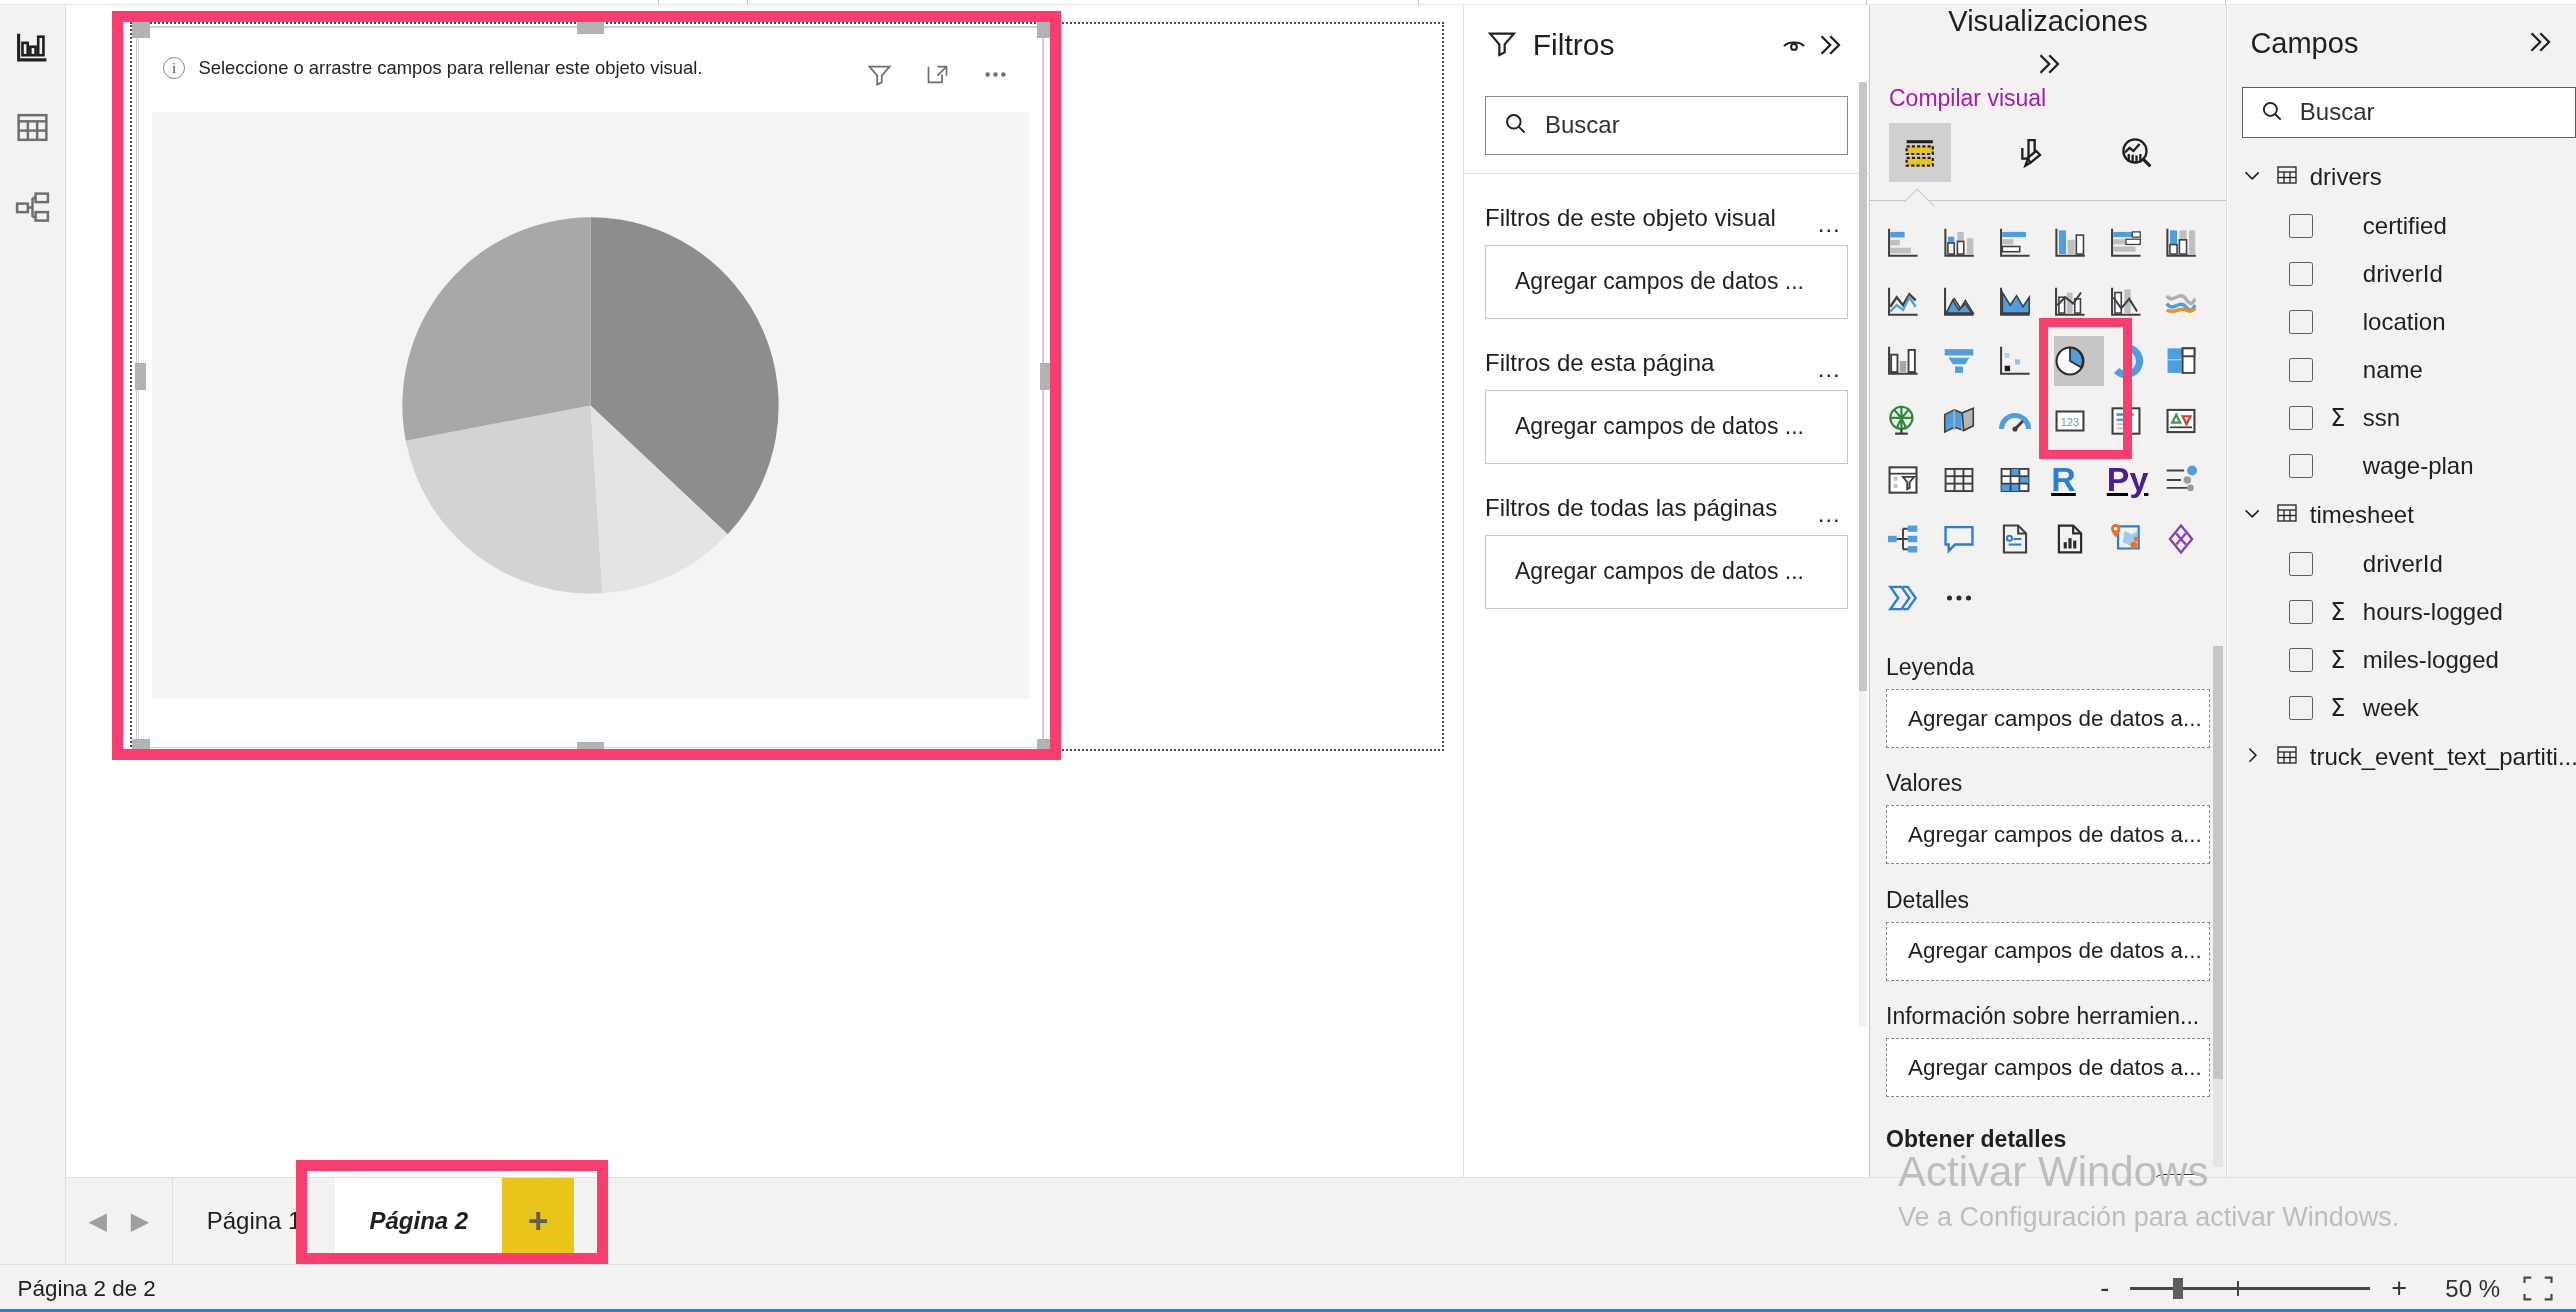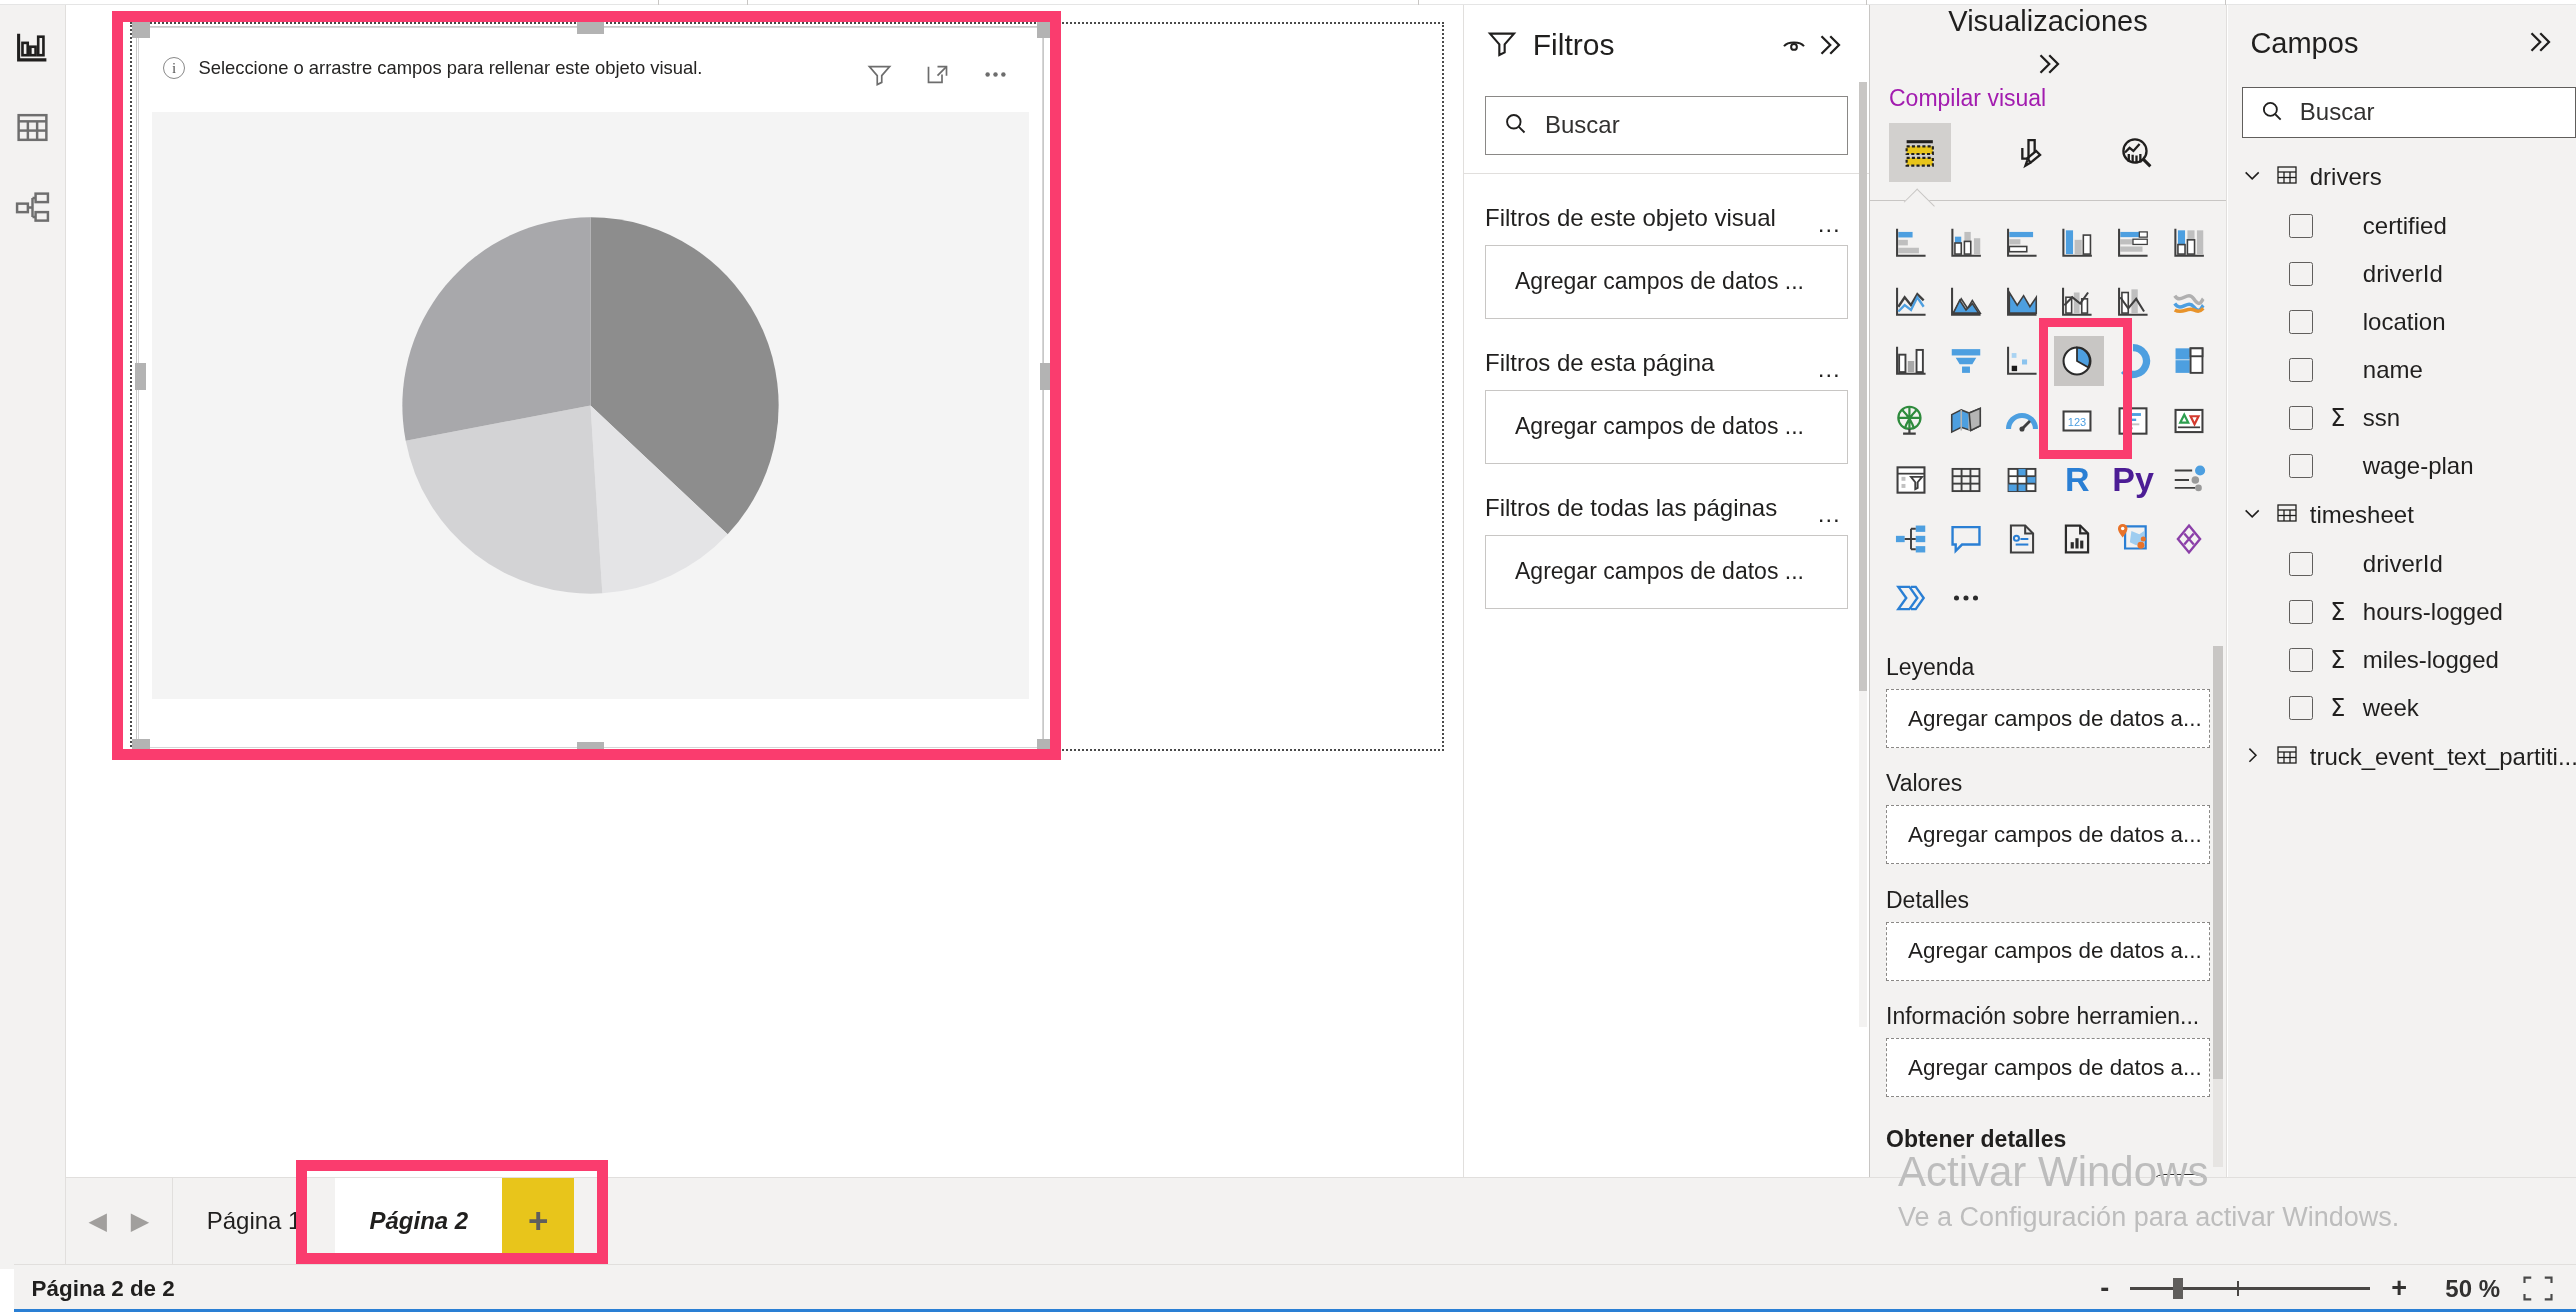--- a/index.html
+++ b/index.html
@@ -129,21 +129,21 @@
   #viz-tab-caret:before {
     content: ""; position: absolute; left: 34px; bottom: -0.8px;
     width: 24px; height: 17.6px; background: #f3f2f1;
     border-left: 0.8px solid #c8c6c4; border-top: 0.8px solid #c8c6c4;
     transform: skewX(0) rotate(45deg); transform-origin: bottom left;
   }
   #viz-grid {
     display: grid; grid-template-columns: repeat(6, 1fr);
     gap: 11.2px 3.2px; padding: 17.6px 11.2px 9.6px 14.4px;
   }
-  .viz-icon { height: 48px; display: flex; align-items: center; justify-content: center; position: relative; }
+  .viz-icon { height: 48px; display: flex; align-items: center; justify-content: flex-start; position: relative; text-decoration: underline; }
   .viz-icon.selected svg { }
   .viz-icon.selected:before {
     content: ""; position: absolute; left: 2.4px; top: -1.6px; width: 50px; height: 50px;
     background: #c8c6c4; z-index: 0;
   }
   .viz-icon svg, .viz-icon span { position: relative; z-index: 1; }
   #viz-pie-annotation {
     position: absolute; left: 2039px; top: 318px; width: 93px; height: 141px;
     border: 9.6px solid #fa3c6e; z-index: 9; pointer-events: none;
   }
@@ -207,23 +207,23 @@
     width: 72px; background: #e8c51b; display: flex; align-items: center; justify-content: center;
     font-size: 35px; color: #605e5c; font-weight: bold;
   }
   #tab-annotation {
     position: absolute; left: 296px; bottom: 48px; width: 312px; height: 104px;
     border: 11.2px solid #fa3c6e; z-index: 8; pointer-events: none;
   }
 
   
   #statusbar {
-    position: absolute; left: 14px; right: 0; bottom: 0; height: 48px;
+    position: absolute; left: 0; right: 0; bottom: 0; height: 48px;
     background: #f3f2f1; border-top: 0.8px solid #e1dfdd;
-    display: flex; align-items: center; padding: 0 17.6px; font-weight: bold;
+    display: flex; align-items: center; padding: 0 17.6px;
   }
   #status-text { font-size: 22.4px; color: #201f1e; }
   #zoom-controls { position: absolute; right: 21px; display: flex; align-items: center; gap: 21px; }
   #zoom-minus, #zoom-plus { font-size: 27px; color: #323130; line-height: 22.4px; }
   #zoom-slider { position: relative; width: 240px; height: 22.4px; display: flex; align-items: center; }
   #zoom-track { width: 100%; height: 3.2px; background: #484644; }
   #zoom-thumb { position: absolute; left: 43px; top: 0.8px; width: 9.6px; height: 21px; background: #605e5c; }
   #zoom-tick { position: absolute; left: 107px; top: 4px; width: 1.6px; height: 14.4px; background: #484644; }
   #zoom-value { font-size: 24px; color: #323130; min-width: 72px; text-align: right; }
   #fit-btn { width: 34px; height: 27px; position: relative; }

